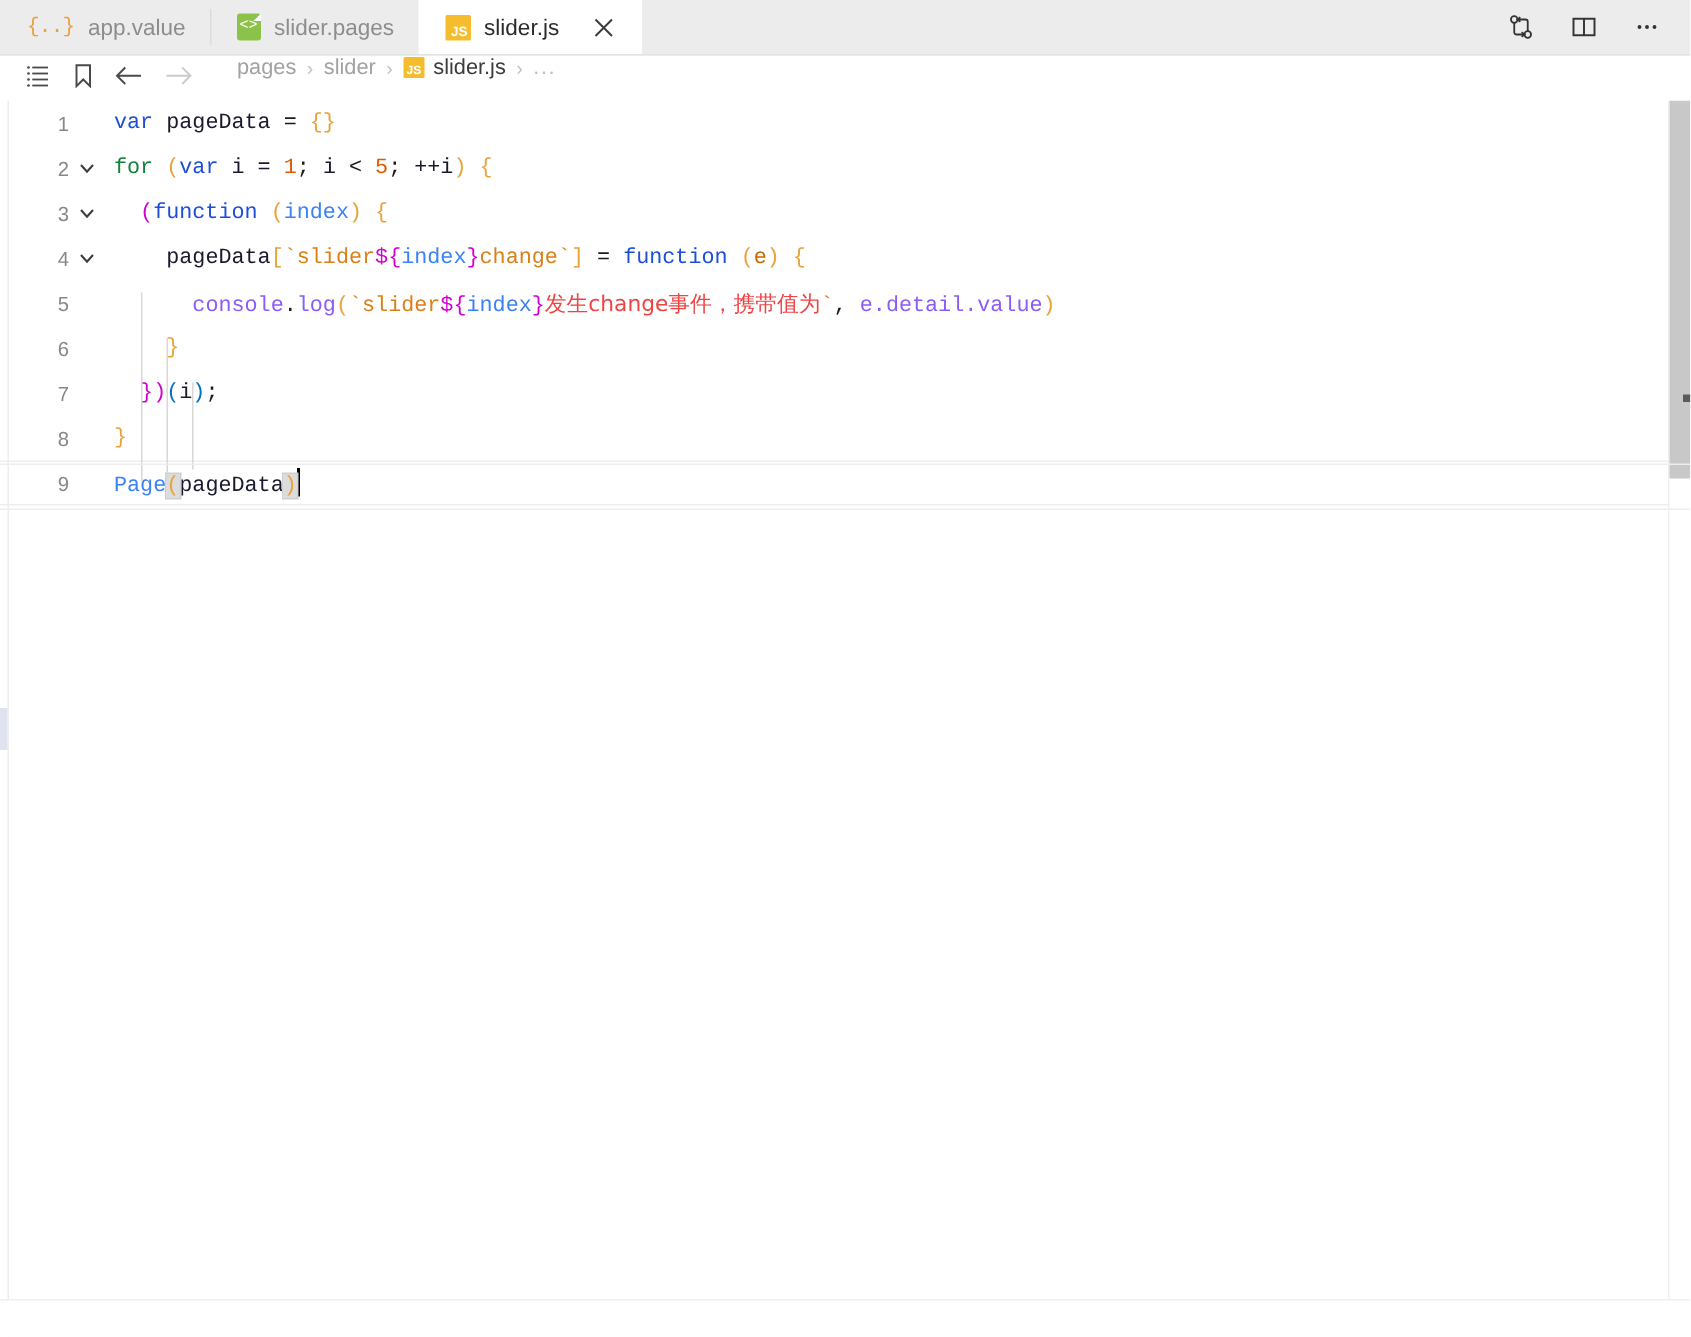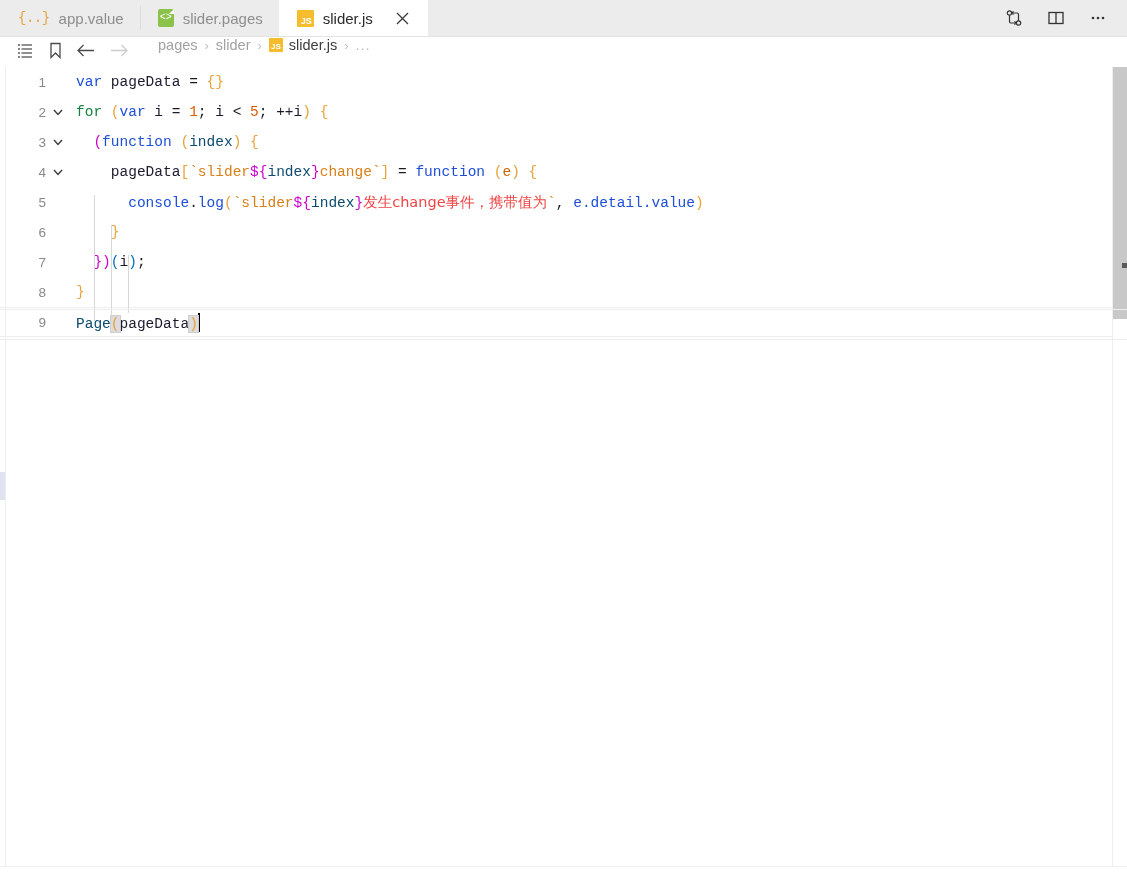--- a/index.html
+++ b/index.html
@@ -277,22 +277,22 @@
   .t-key      { color: #1d4ed8; }   
   .t-ctrl     { color: #15803d; }   
   .t-punct    { color: #1a1a1a; }
   .t-brkt1    { color: #e8a33d; }   
   .t-brkt2    { color: #d000d0; }   
   .t-brkt3    { color: #0070c1; }   
   .t-num      { color: #e05a00; }   
   .t-str      { color: #d98019; }   
   .t-var      { color: #1a1a2e; }   
   .t-param    { color: #cc6600; }   
-  .t-ident-bl { color: #0c4a6e; }   
-  .t-prop     { color: #1d4ed8; }
+  .t-ident-bl { color: #3b82f6; }   
+  .t-prop     { color: #8b5cf6; }
   .t-tmpl-mk  { color: #d000d0; }   
   .t-cjk      { color: #ef4444; font-family: "DejaVu Sans", sans-serif; }
 
   .bracket-match {
     background: #dcdcdc;
     outline: 1px solid #cfcfcf;
   }
 
   .caret {
     display: inline-block;

